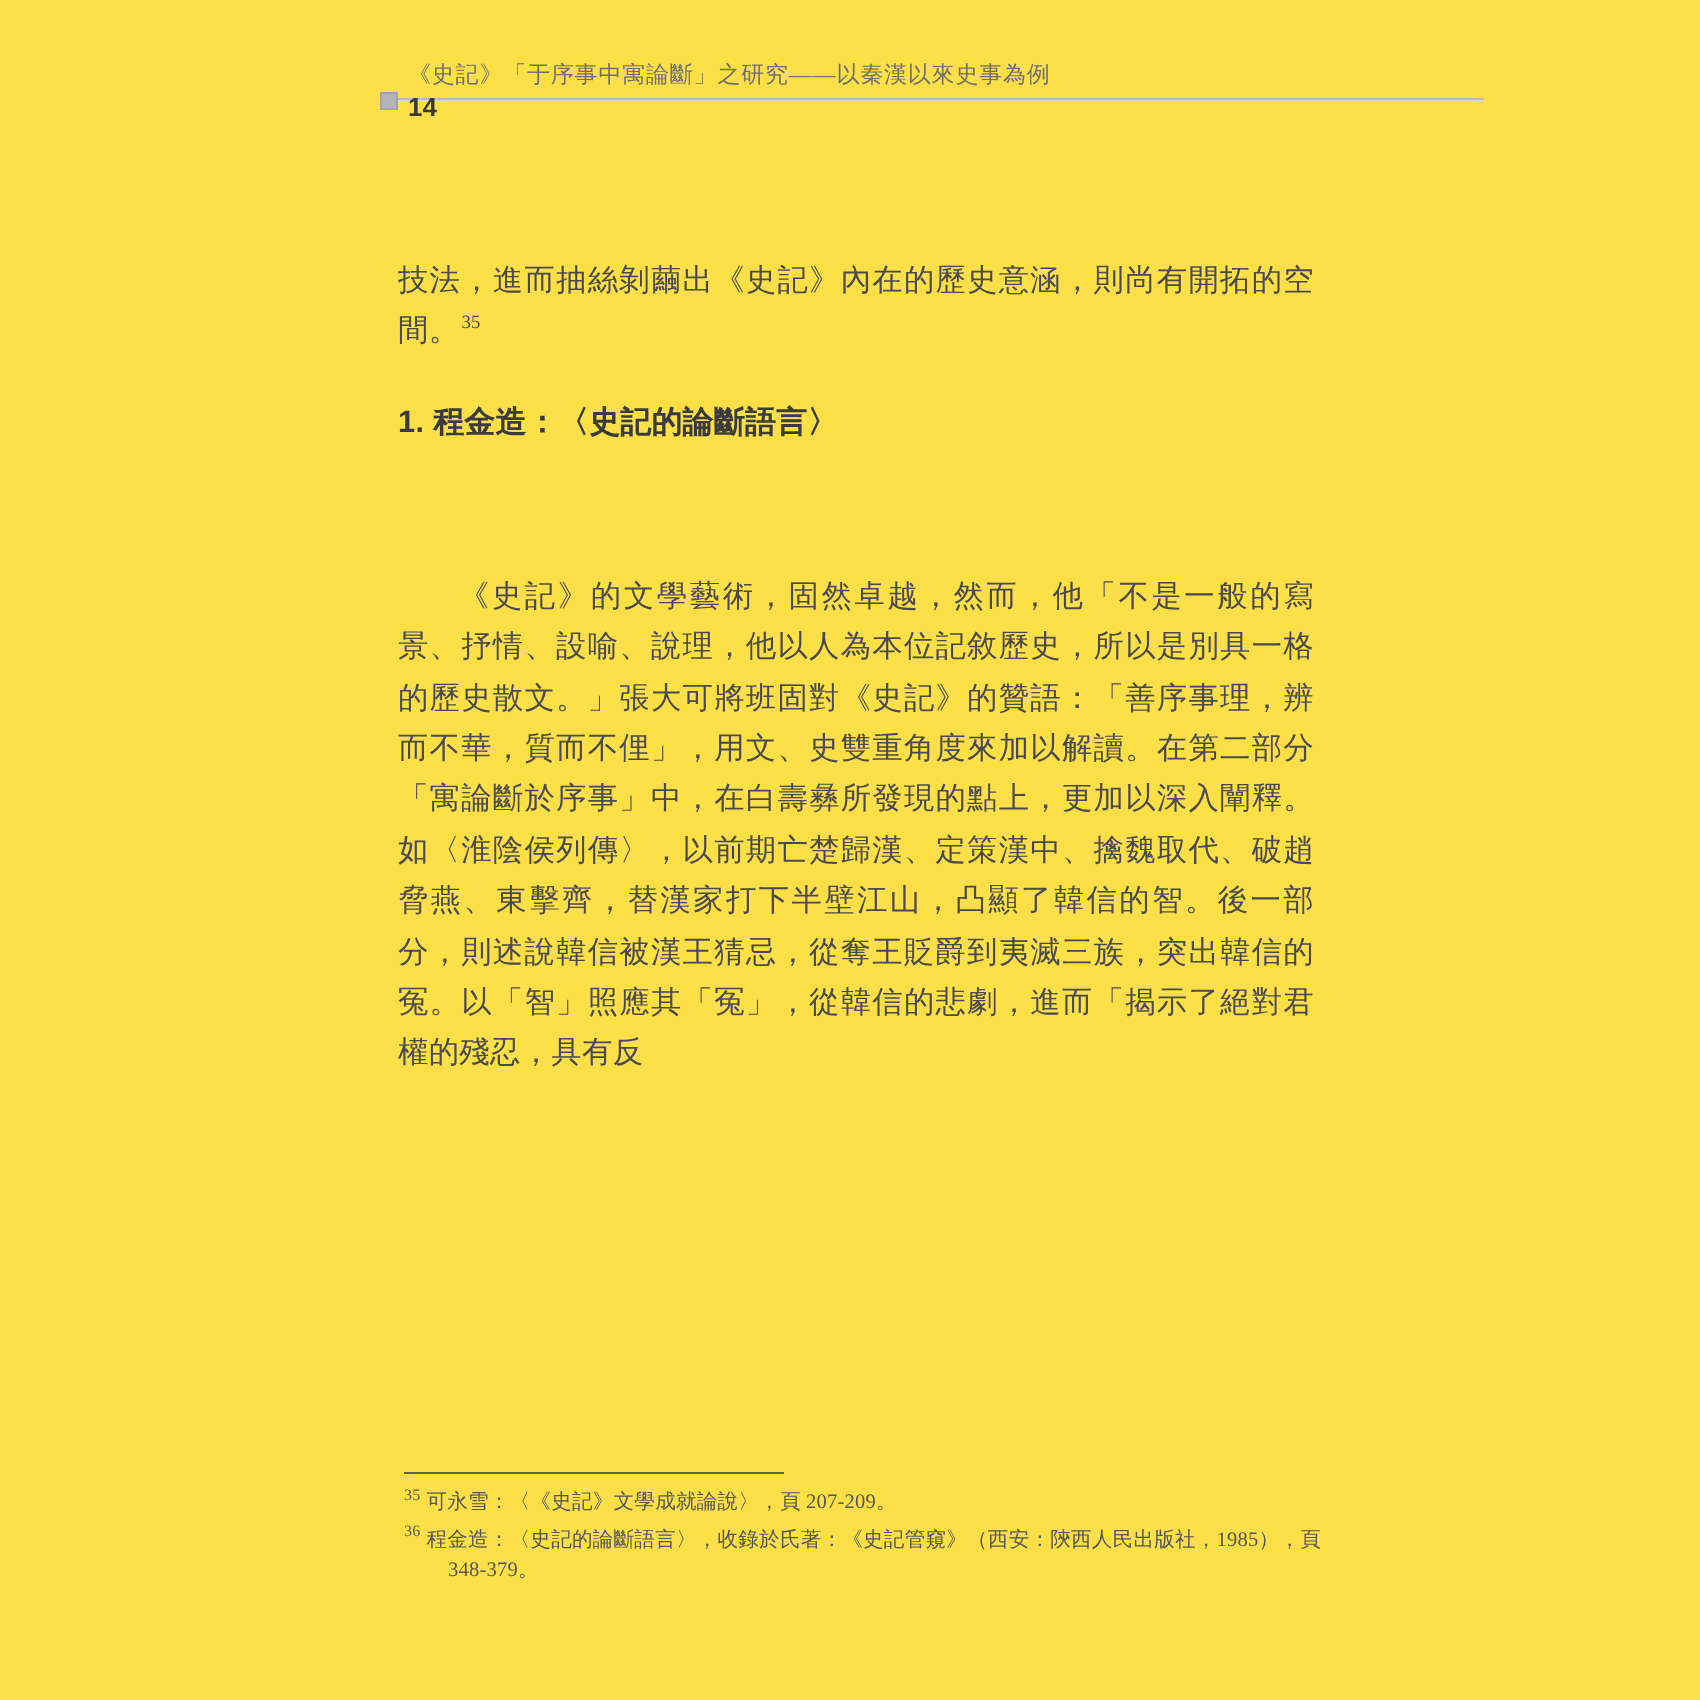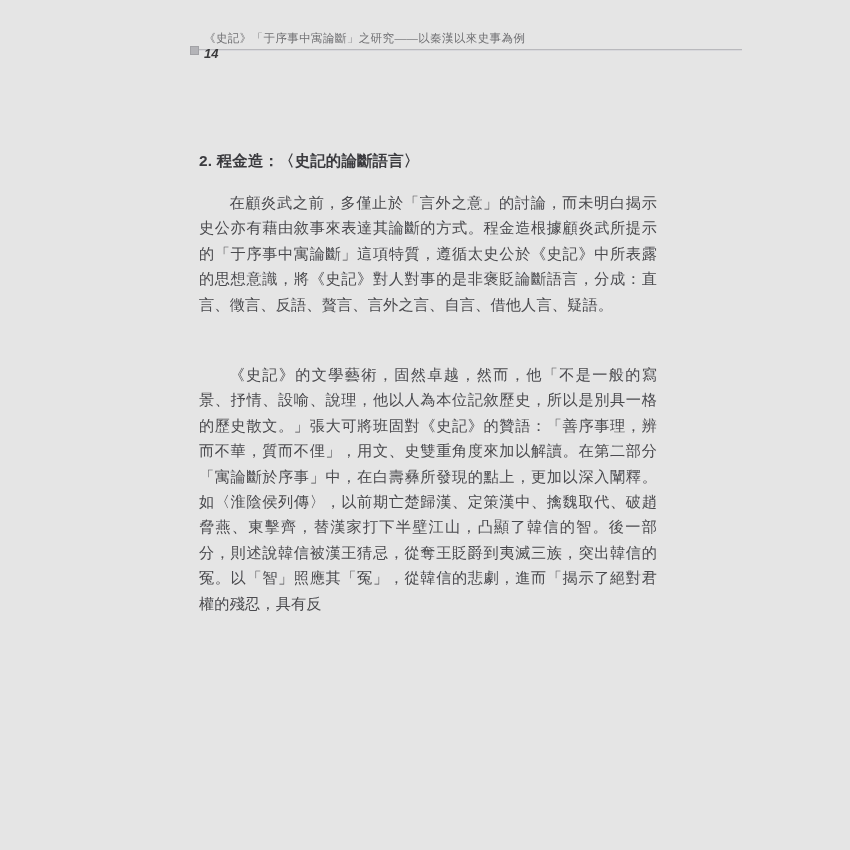--- a/index.html
+++ b/index.html
@@ -14,21 +14,21 @@
     overflow: hidden;
     position: relative;
   }
 
   #page {
     position: absolute;
     left: 0;
     top: 0;
     width: 850px;
     height: 850px;
-    background: #e5e5e5;
+    background: #fde047;
   }
 
   
   .header-block {
     position: absolute;
     left: 196px;
     top: 30px;
     width: 546px;
   }
   .running-head {
@@ -55,21 +55,20 @@
     border: 1px solid #a2a2a6;
   }
   .folio {
     position: absolute;
     left: 204px;
     top: 46px;
     font-family: "Liberation Sans", sans-serif;
     font-size: 13px;
     color: #3a3a3c;
     font-weight: 600;
-    font-style: italic;
   }
 
   
   .column {
     position: absolute;
     left: 199px;
     top: 128px;
     width: 458px;
   }
 
@@ -151,35 +150,42 @@
     <div class="running-head">《史記》「于序事中寓論斷」之研究——以秦漢以來史事為例</div>
     <div class="header-rule">
       <span class="rule-marker"></span>
     </div>
   </div>
 
   <div class="folio">14</div>
 
   <div class="column">
 
+    <p class="body-text"><span>技法，進而抽絲剝繭出《史記》內在的歷史意涵，則尚有開拓的空間。</span><sup class="fn-ref">35</sup></p>
 
     <div class="gap-before-heading"></div>
 
-    <h3 class="sub-heading">2. 程金造：〈史記的論斷語言〉</h3>
+    <h3 class="sub-heading">1. 程金造：〈史記的論斷語言〉</h3>
 
     <div class="gap-after-heading"></div>
 
-    <p class="body-text indent">在顧炎武之前，多僅止於「言外之意」的討論，而未明白揭示史公亦有藉由敘事來表達其論斷的方式。程金造根據顧炎武所提示的「于序事中寓論斷」這項特質，遵循太史公於《史記》中所表露的思想意識，將《史記》對人對事的是非褒貶論斷語言，分成：直言、徵言、反語、贅言、言外之言、自言、借他人言、疑語。</p>
 
     <div class="gap-para"></div>
 
 
     <div class="gap-section"></div>
 
 
     <div class="gap-after-heading"></div>
 
     <p class="body-text indent">《史記》的文學藝術，固然卓越，然而，他「不是一般的寫景、抒情、設喻、說理，他以人為本位記敘歷史，所以是別具一格的歷史散文。」張大可將班固對《史記》的贊語：「善序事理，辨而不華，質而不俚」，用文、史雙重角度來加以解讀。在第二部分「寓論斷於序事」中，在白壽彝所發現的點上，更加以深入闡釋。如〈淮陰侯列傳〉，以前期亡楚歸漢、定策漢中、擒魏取代、破趙脅燕、東擊齊，替漢家打下半壁江山，凸顯了韓信的智。後一部分，則述說韓信被漢王猜忌，從奪王貶爵到夷滅三族，突出韓信的冤。以「智」照應其「冤」，從韓信的悲劇，進而「揭示了絕對君權的殘忍，具有反</p>
 
   </div>
 
+  <div class="footnote-area">
+    <div class="footnote-rule"></div>
+
+    <div class="footnote"><span class="fn-num">35</span><span>可永雪：〈《史記》文學成就論說〉，頁 207-209。</span></div>
+
+    <div class="footnote"><span class="fn-num">36</span><span>程金造：〈史記的論斷語言〉，收錄於氏著：《史記管窺》（西安：陝西人民出版社，1985），頁</span><span class="fn-cont">348-379。</span></div>
+  </div>
 
 </div>
 
 </body></html>

